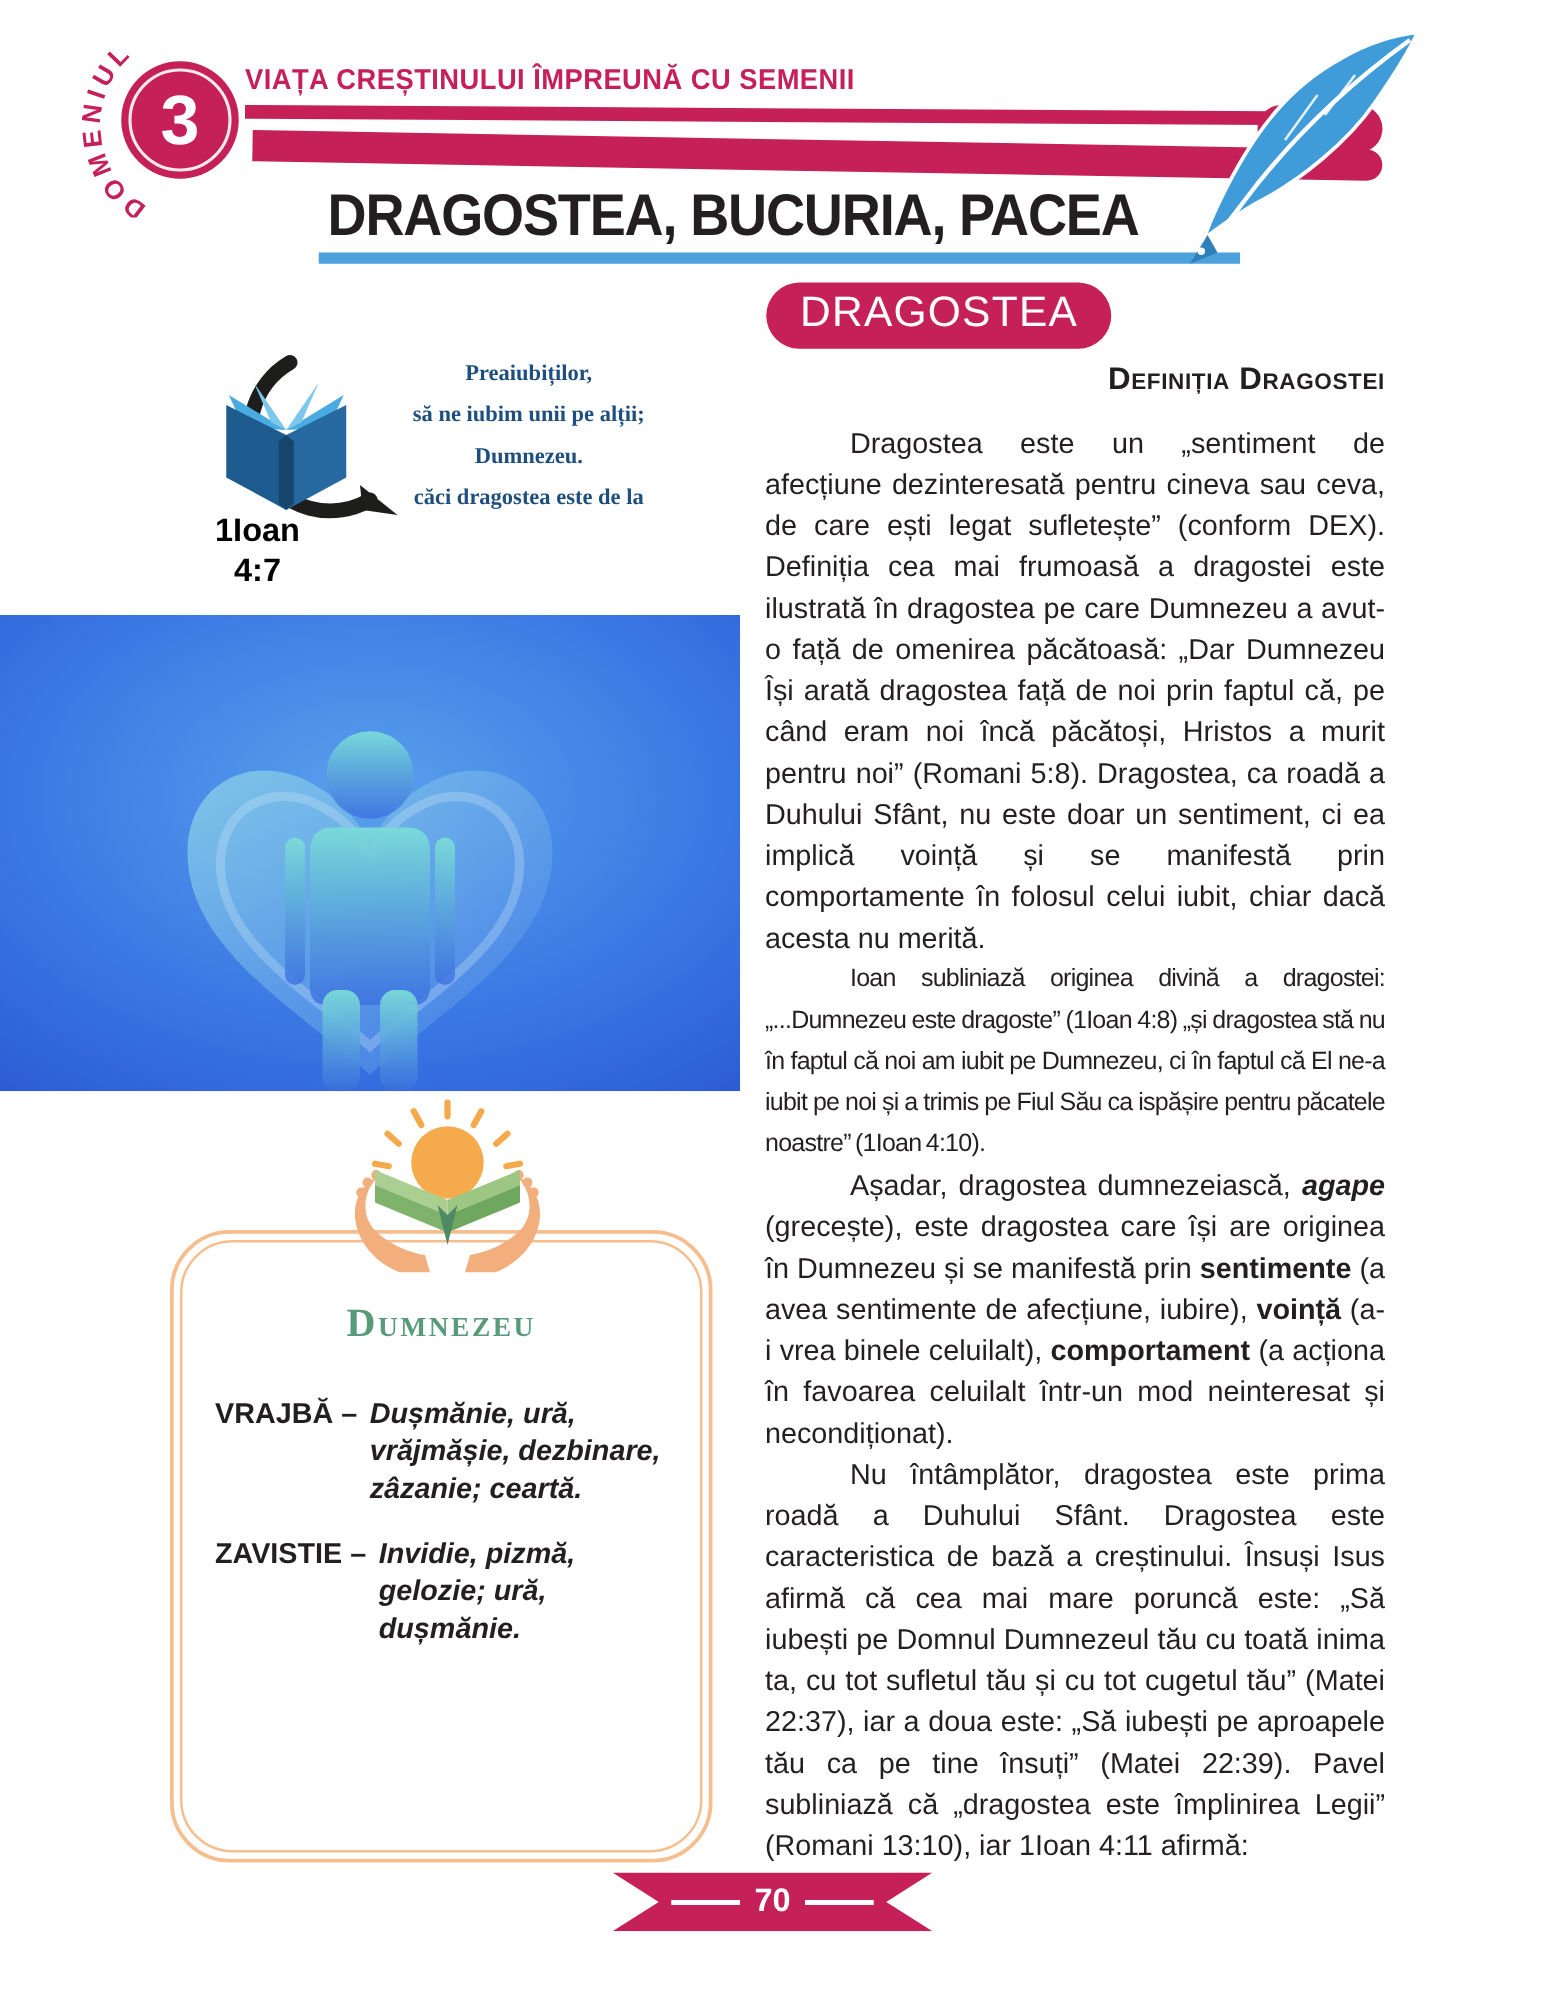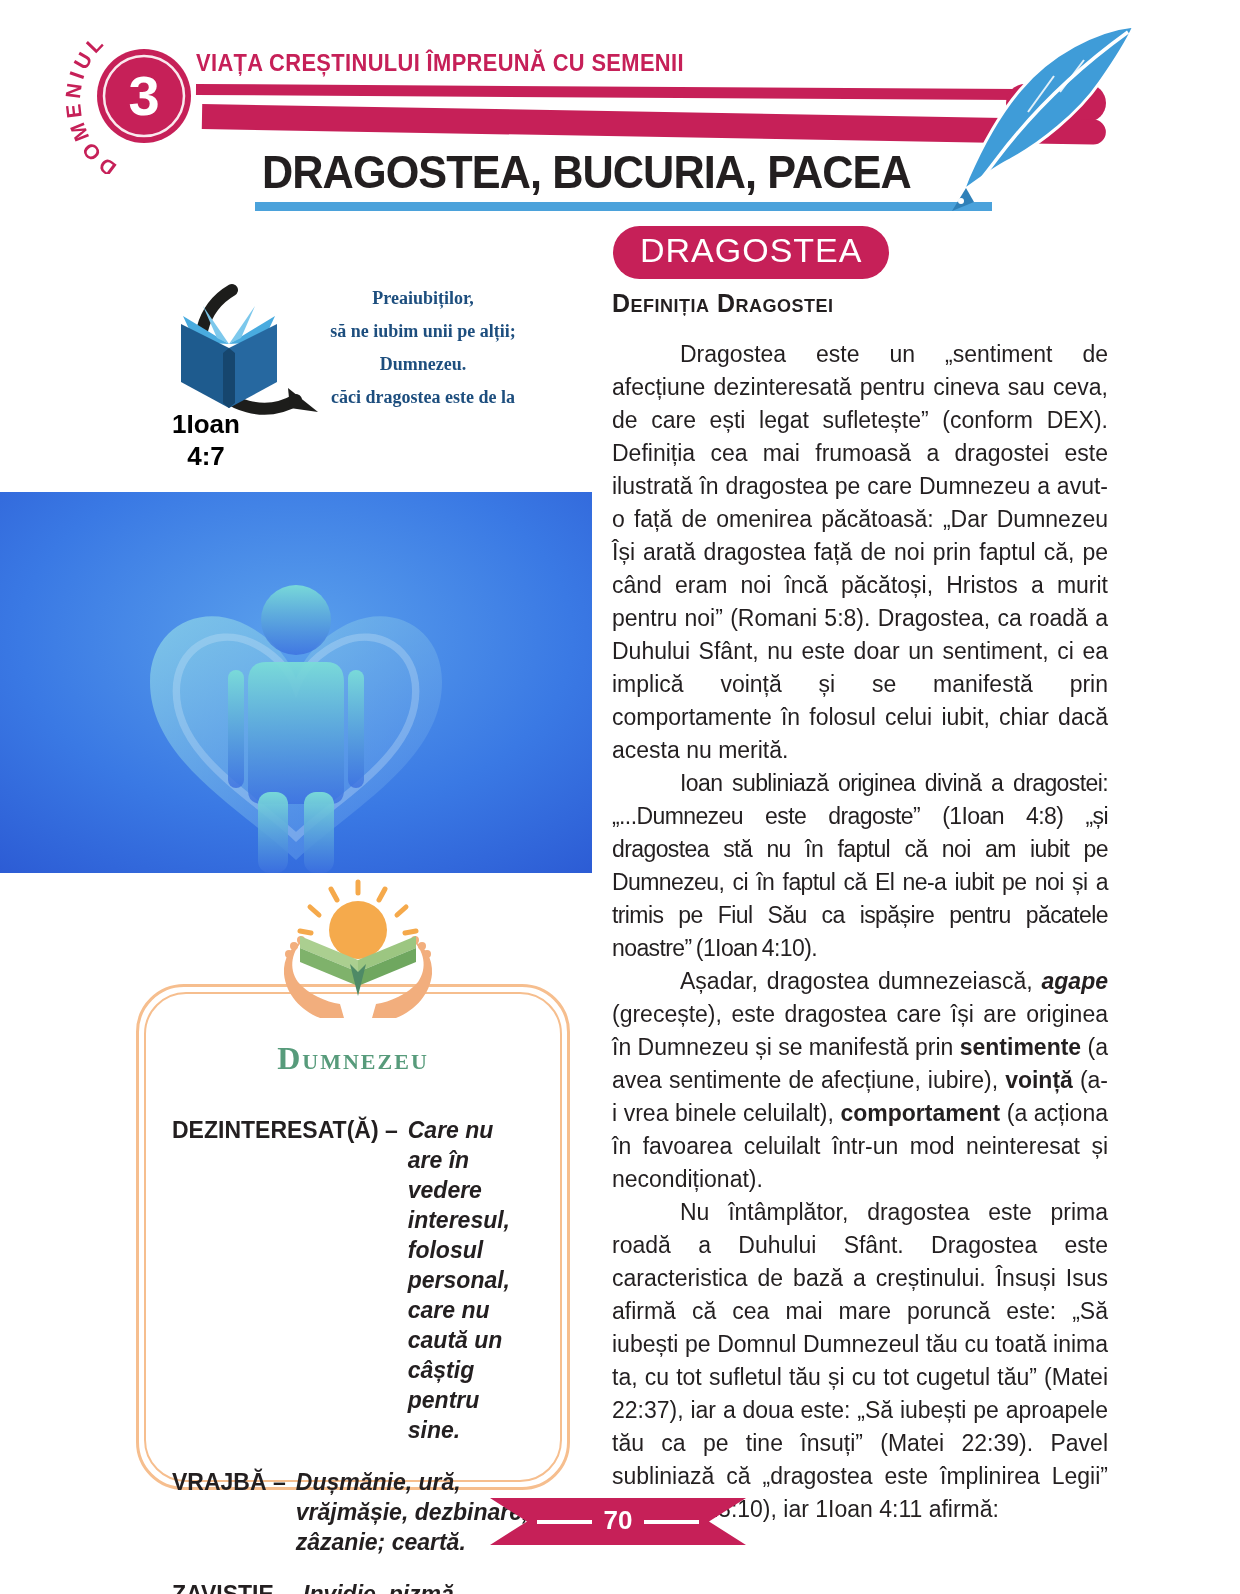--- a/index.html
+++ b/index.html
@@ -47,25 +47,25 @@
   .vocab-title{text-align:center;font-family:"Liberation Serif",serif;font-variant:small-caps;
     font-weight:bold;font-size:32px;letter-spacing:2px;color:var(--vocab_green);margin-bottom:38px;}
   .vocab-entry{display:flex;align-items:flex-start;margin-bottom:22px;font-size:23px;line-height:30px;}
   .vocab-term{font-weight:bold;white-space:nowrap;margin-right:10px;}
   .vocab-def{font-weight:bold;font-style:italic;flex:1;}
 
   
   .section-pill{position:absolute;left:613px;top:226px;background:var(--accent);color:#fff;
     font-size:34px;font-weight:normal;letter-spacing:1px;padding:5px 27px 9px 27px;border-radius:29px;z-index:4;}
   .article{position:absolute;left:612px;top:289px;width:496px;}
-  .article h3{font-variant:small-caps;font-size:25px;font-weight:bold;text-align:left;
+  .article h3{font-variant:small-caps;font-size:25px;font-weight:bold;text-align:right;
     letter-spacing:.5px;color:var(--ink);margin:0 0 20px 0;}
   .article h3.second{margin-top:30px;margin-bottom:28px;}
   .article p{font-size:23px;line-height:33px;text-align:justify;text-indent:68px;color:var(--ink);}
-  .article p.tight{font-size:23px;letter-spacing:-.6px;word-spacing:-1.5px;}
+  .article p.tight{font-size:20px;letter-spacing:-.6px;word-spacing:-1.5px;}
   .seg-b{font-weight:bold;}
   .seg-bi{font-weight:bold;font-style:italic;}
 
   
   .ribbon{position:absolute;left:490px;top:1498px;width:256px;height:47px;}
   .ribbon svg{position:absolute;inset:0;}
   .ribbon-content{position:absolute;inset:0;display:flex;align-items:center;justify-content:center;gap:12px;}
   .ribbon-dash{width:55px;height:4px;background:#fff;}
   .ribbon-num{color:#fff;font-size:26px;font-weight:bold;padding-bottom:2px;}
 </style>
@@ -178,24 +178,20 @@
     <polygon points="26,74 84,98 84,112 26,88" fill="#7FB26B"></polygon>
     <polygon points="142,74 84,98 84,112 142,88" fill="#6FA75F"></polygon>
     <polygon points="76,90 84,122 92,90 84,98" fill="#4E8A66"></polygon>
   </svg>
 
   <div class="vocab-box">
     <div class="vocab-box-inner">
       <div class="vocab-title">Dumnezeu</div>
 
       <div class="vocab-entry">
-        <span class="vocab-term">DEZINTERESAT(Ă) –</span>
-        <span class="vocab-def">Care nu are în vedere interesul, folosul personal, care nu caută un câștig pentru sine.</span>
-      </div>
-      <div class="vocab-entry">
         <span class="vocab-term">VRAJBĂ –</span>
         <span class="vocab-def">Dușmănie, ură, vrăjmășie, dezbinare, zâzanie; ceartă.</span>
       </div>
       <div class="vocab-entry">
         <span class="vocab-term">ZAVISTIE –</span>
         <span class="vocab-def">Invidie, pizmă, gelozie; ură, dușmănie.</span>
       </div>
     </div>
   </div>
 

